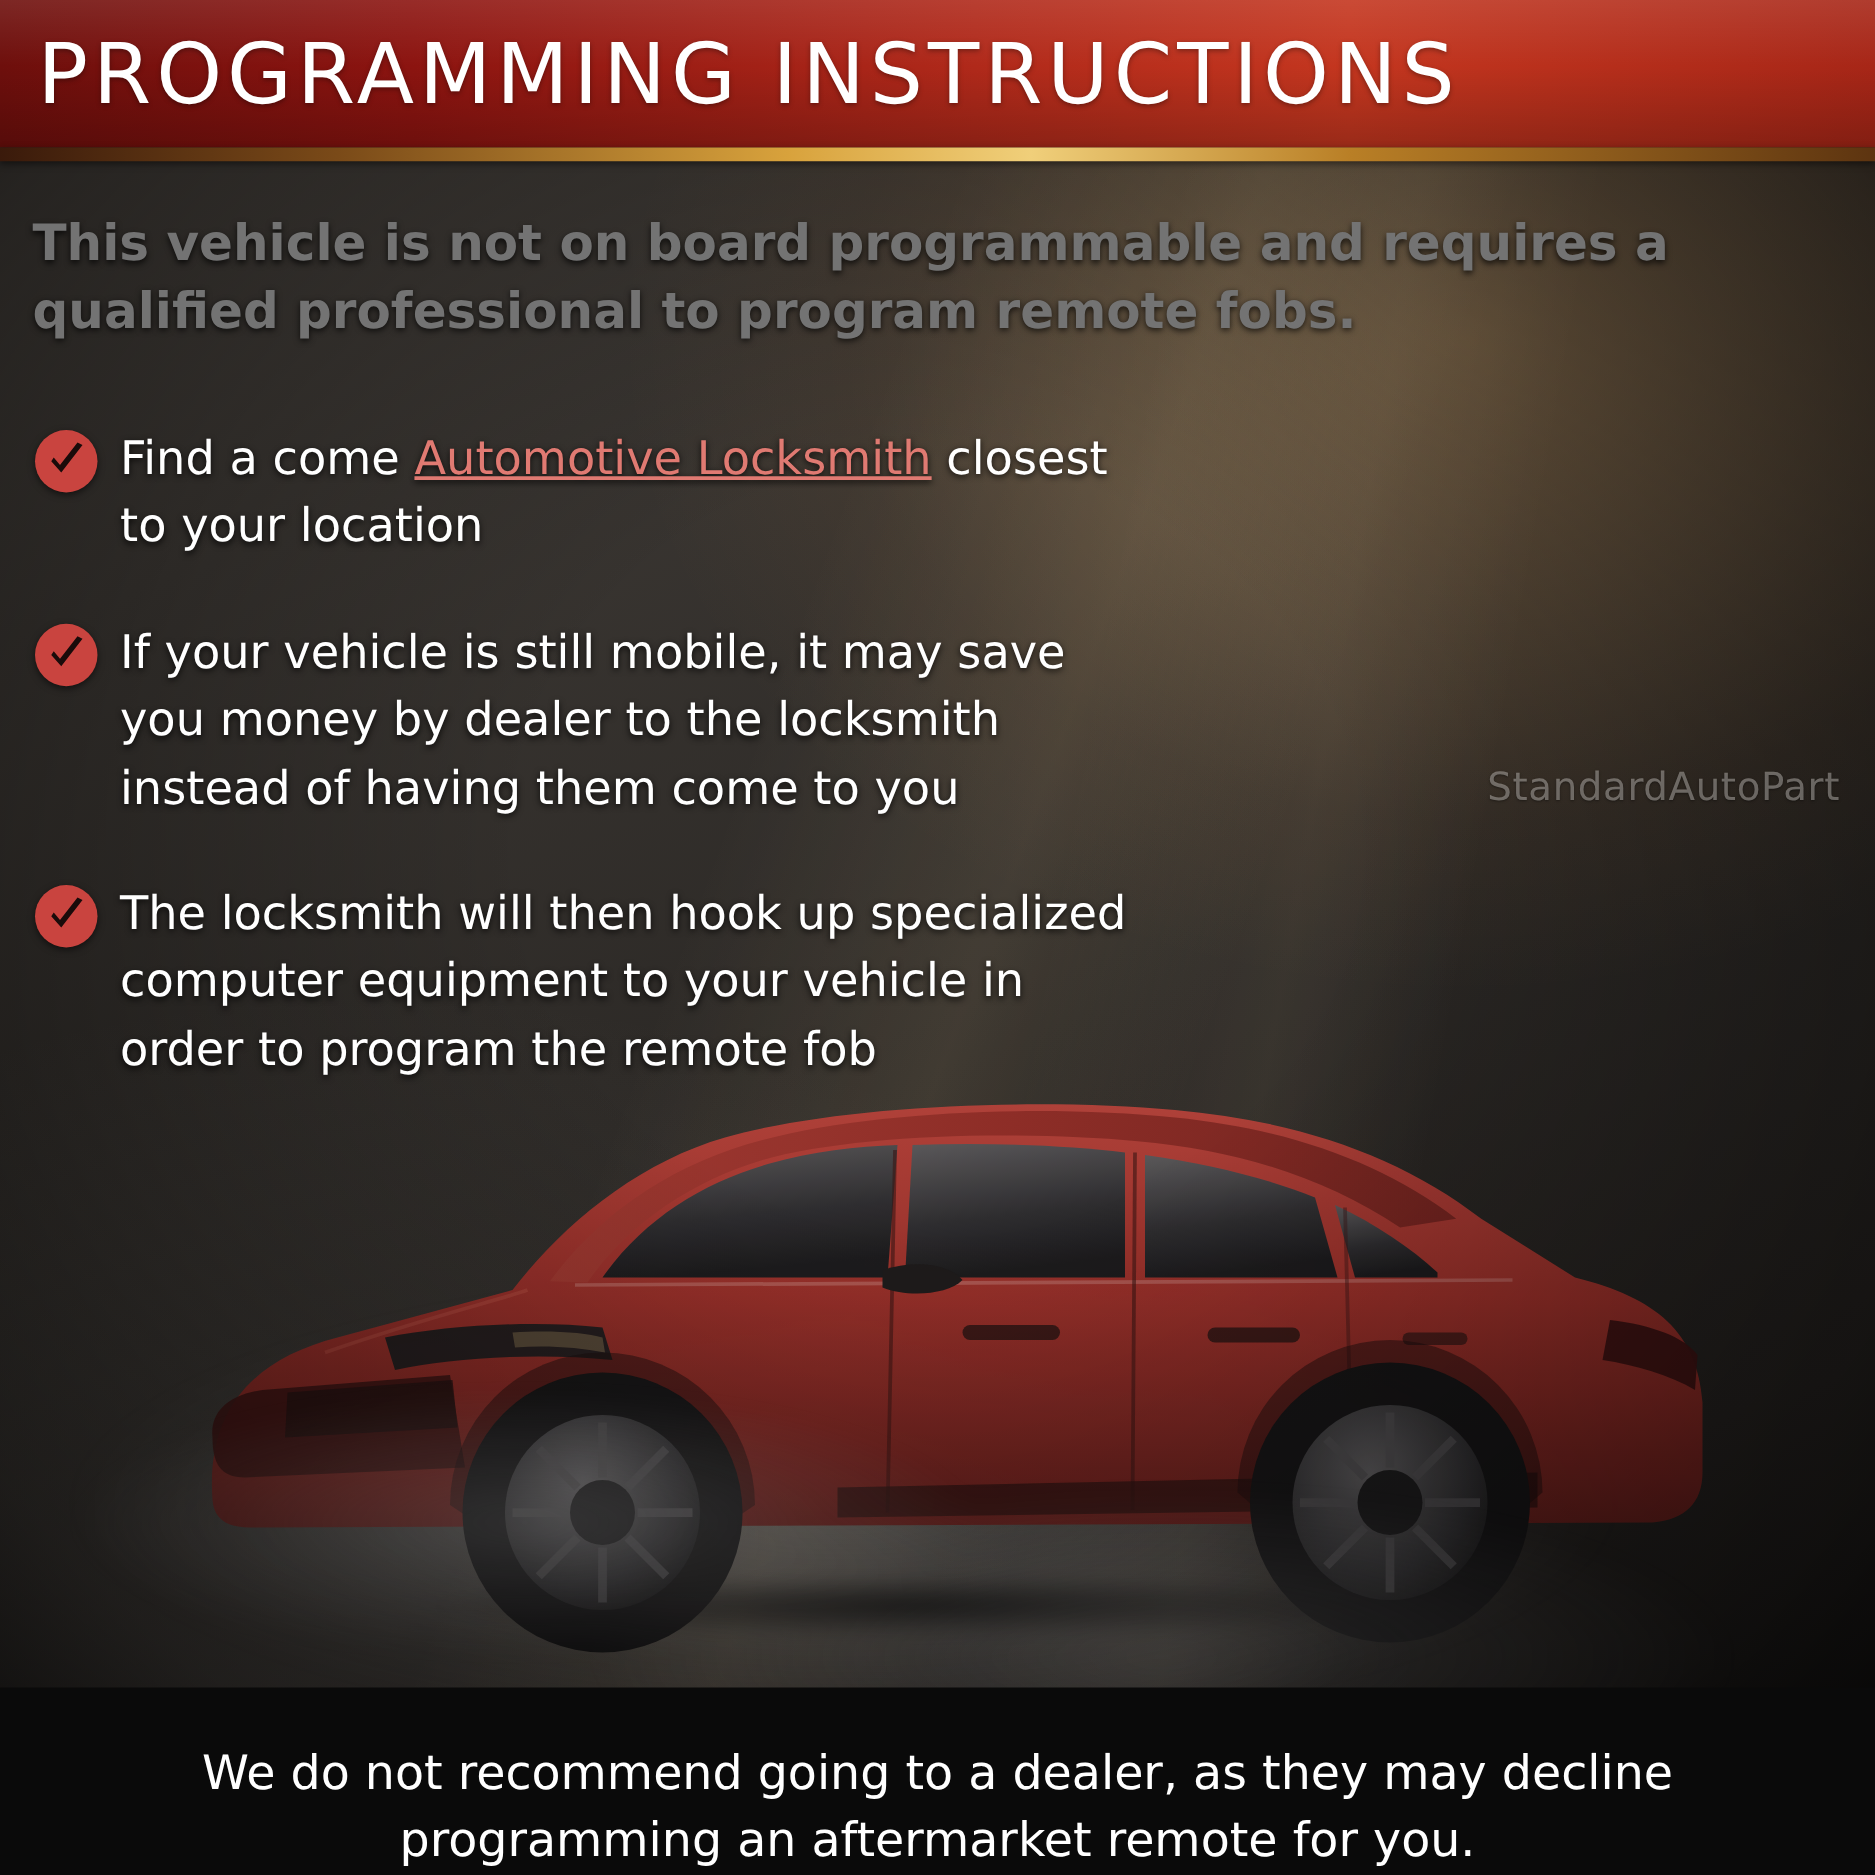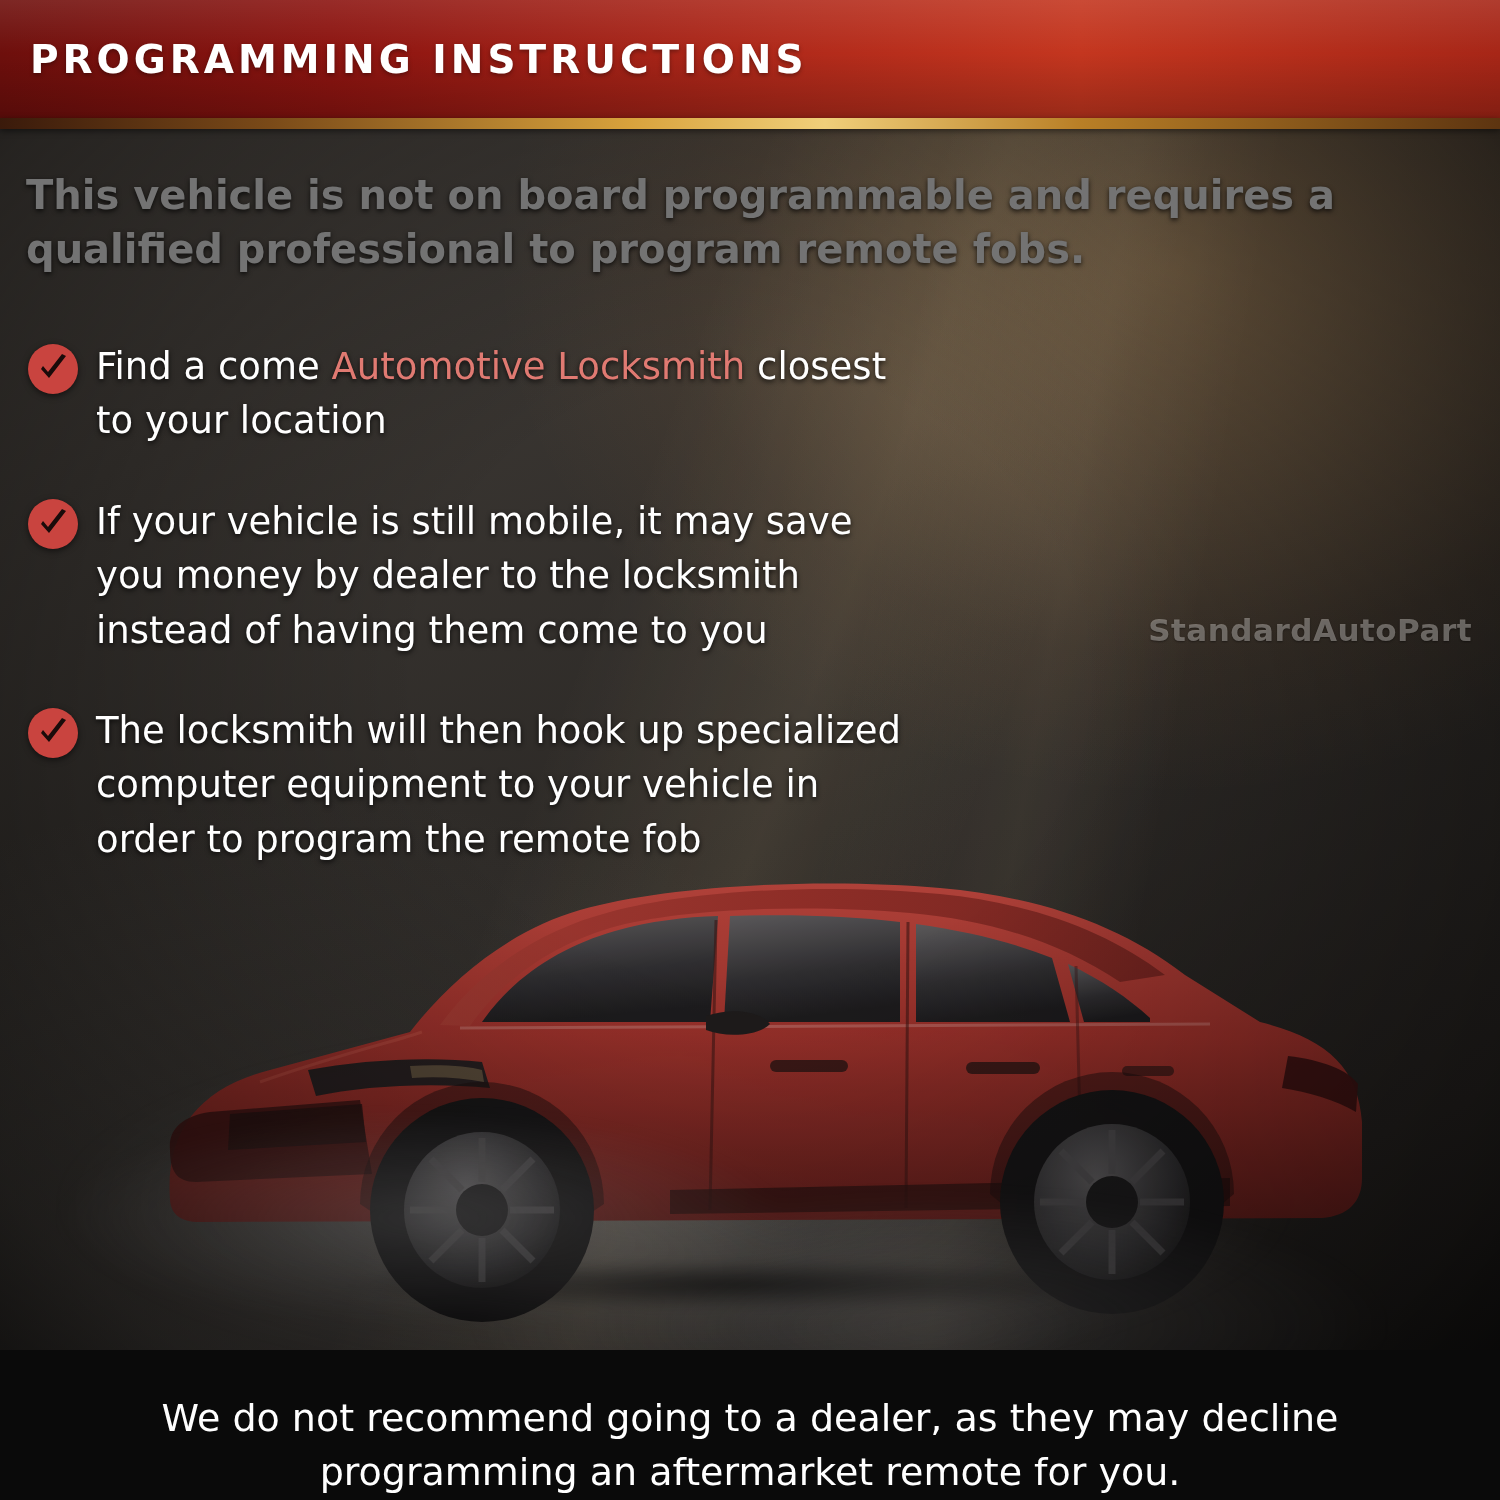--- a/index.html
+++ b/index.html
@@ -93,22 +93,22 @@
   .header-sheen {
     position: absolute;
     inset: 0;
     background: linear-gradient(180deg, rgba(255,255,255,0.10), rgba(255,255,255,0) 45%, rgba(0,0,0,0.22));
     pointer-events: none;
   }
   .header-title {
     position: relative;
     color: #ffffff;
     font-family: "DejaVu Sans", sans-serif;
-    font-weight: bold;
-    font-size: 39px;
+    font-weight: normal;
+    font-size: 67px;
     letter-spacing: 4px;
     padding-left: 30px;
     text-shadow: 0 2px 4px rgba(0,0,0,0.35);
   }
   .header-underline {
     position: absolute;
     top: 118px; left: 0; right: 0;
     height: 11px;
     background: linear-gradient(90deg, #3a1a0b 0%, #7a4a18 18%, #d8a23c 42%, #f0cf7a 55%, #b97f26 72%, #5d3410 100%);
     box-shadow: 0 2px 6px rgba(0,0,0,0.5);
@@ -158,33 +158,33 @@
   }
   .bullet-text {
     color: #ffffff;
     font-family: "DejaVu Sans", sans-serif;
     font-size: 37px;
     line-height: 1.47;
     text-shadow: 0 2px 5px rgba(0,0,0,0.8);
   }
   .hl {
     color: #e07a72;
+    text-decoration: underline;
   }
 
   
   .watermark {
     position: absolute;
     top: 612px;
     right: 28px;
     color: rgba(220,215,210,0.42);
     font-family: "DejaVu Sans", sans-serif;
     font-size: 31px;
     letter-spacing: 0.5px;
     text-shadow: 0 1px 2px rgba(0,0,0,0.4);
-    font-weight: bold;
   }
 
   
   .footer {
     position: absolute;
     left: 0; right: 0;
     bottom: 0;
     height: 150px;
     background: #0a0a0a;
     display: flex;

